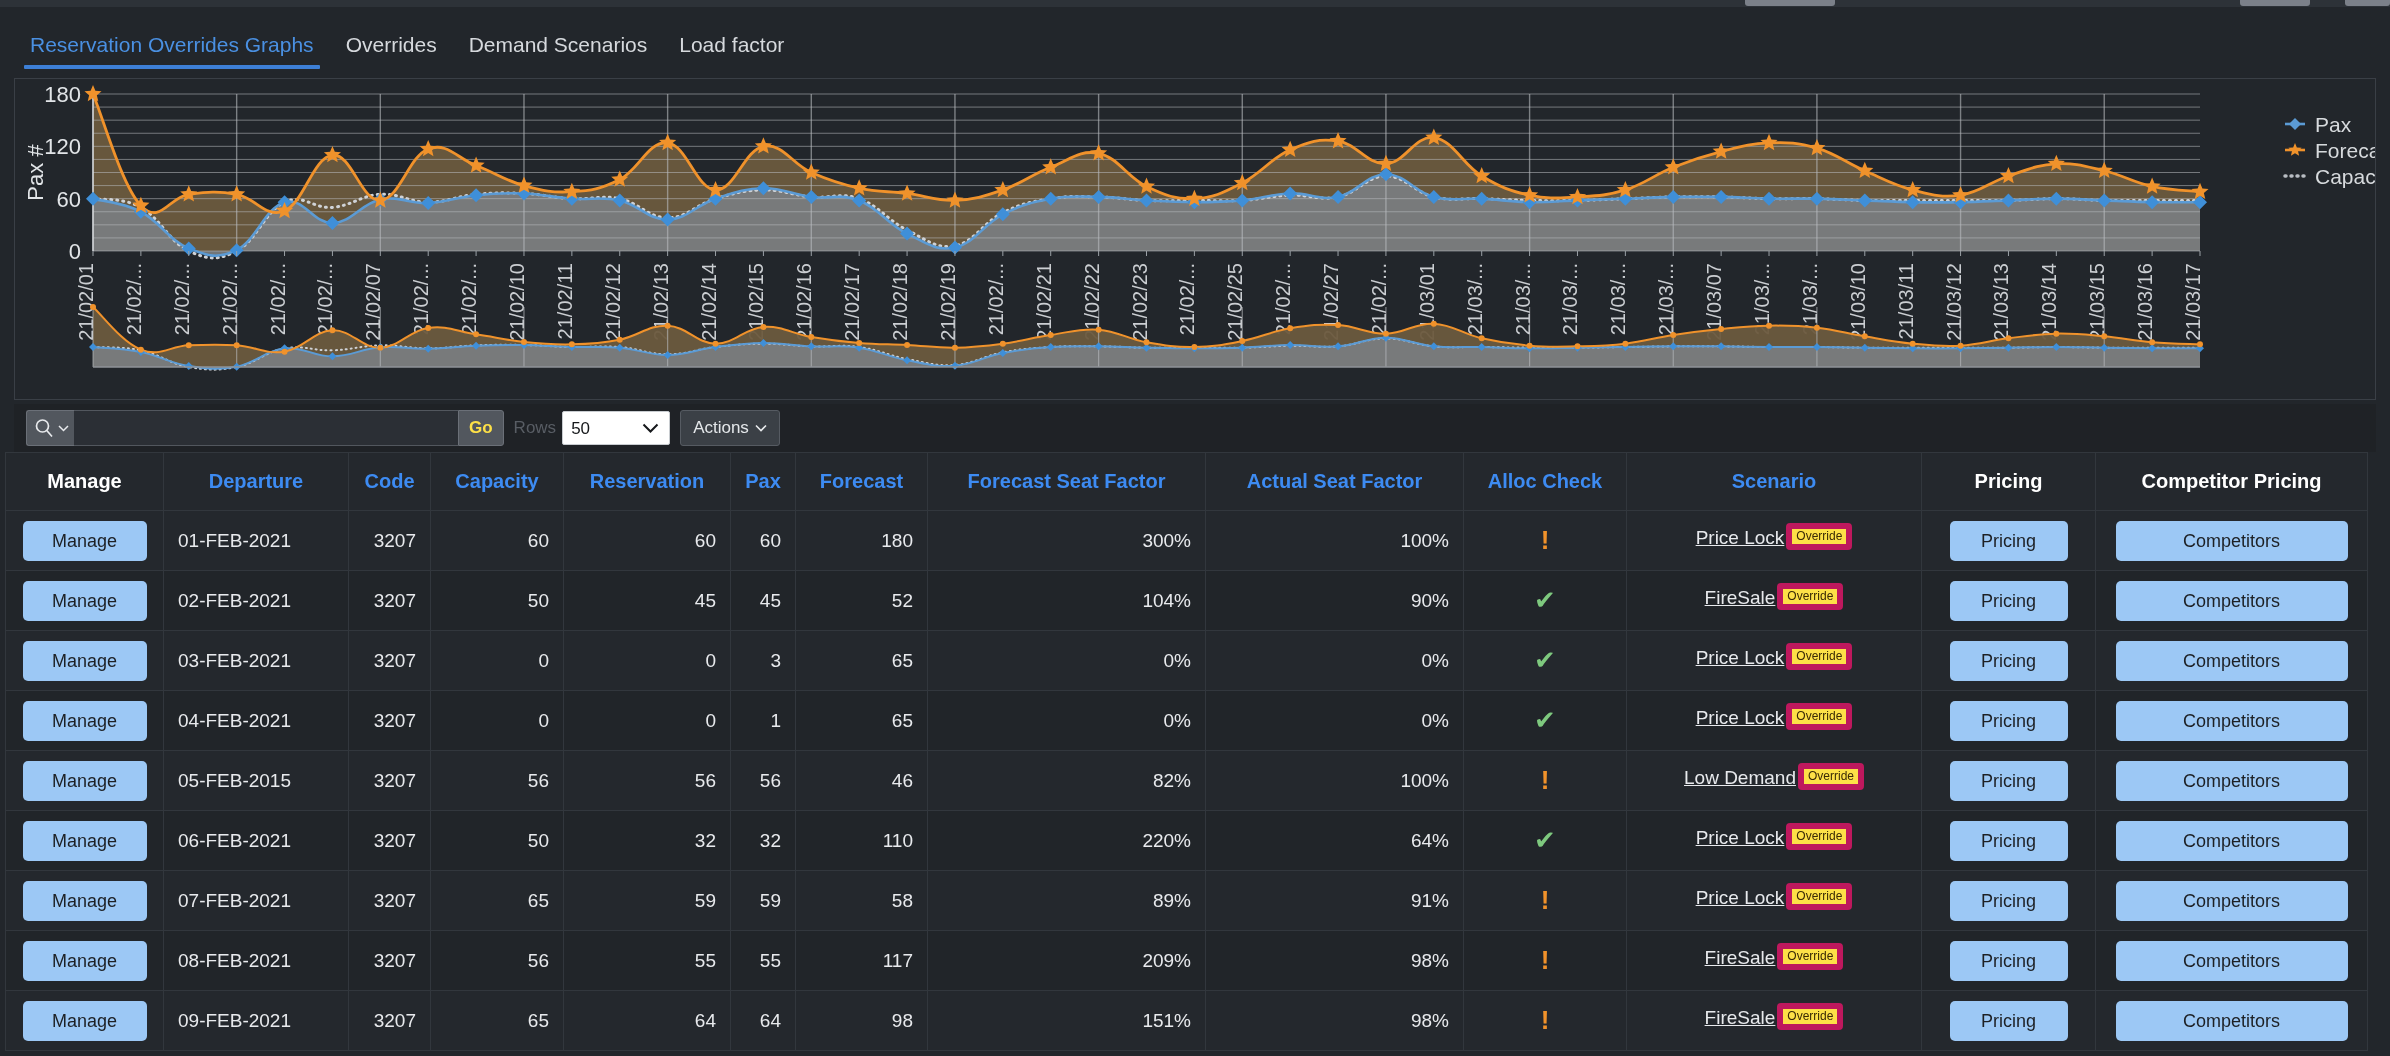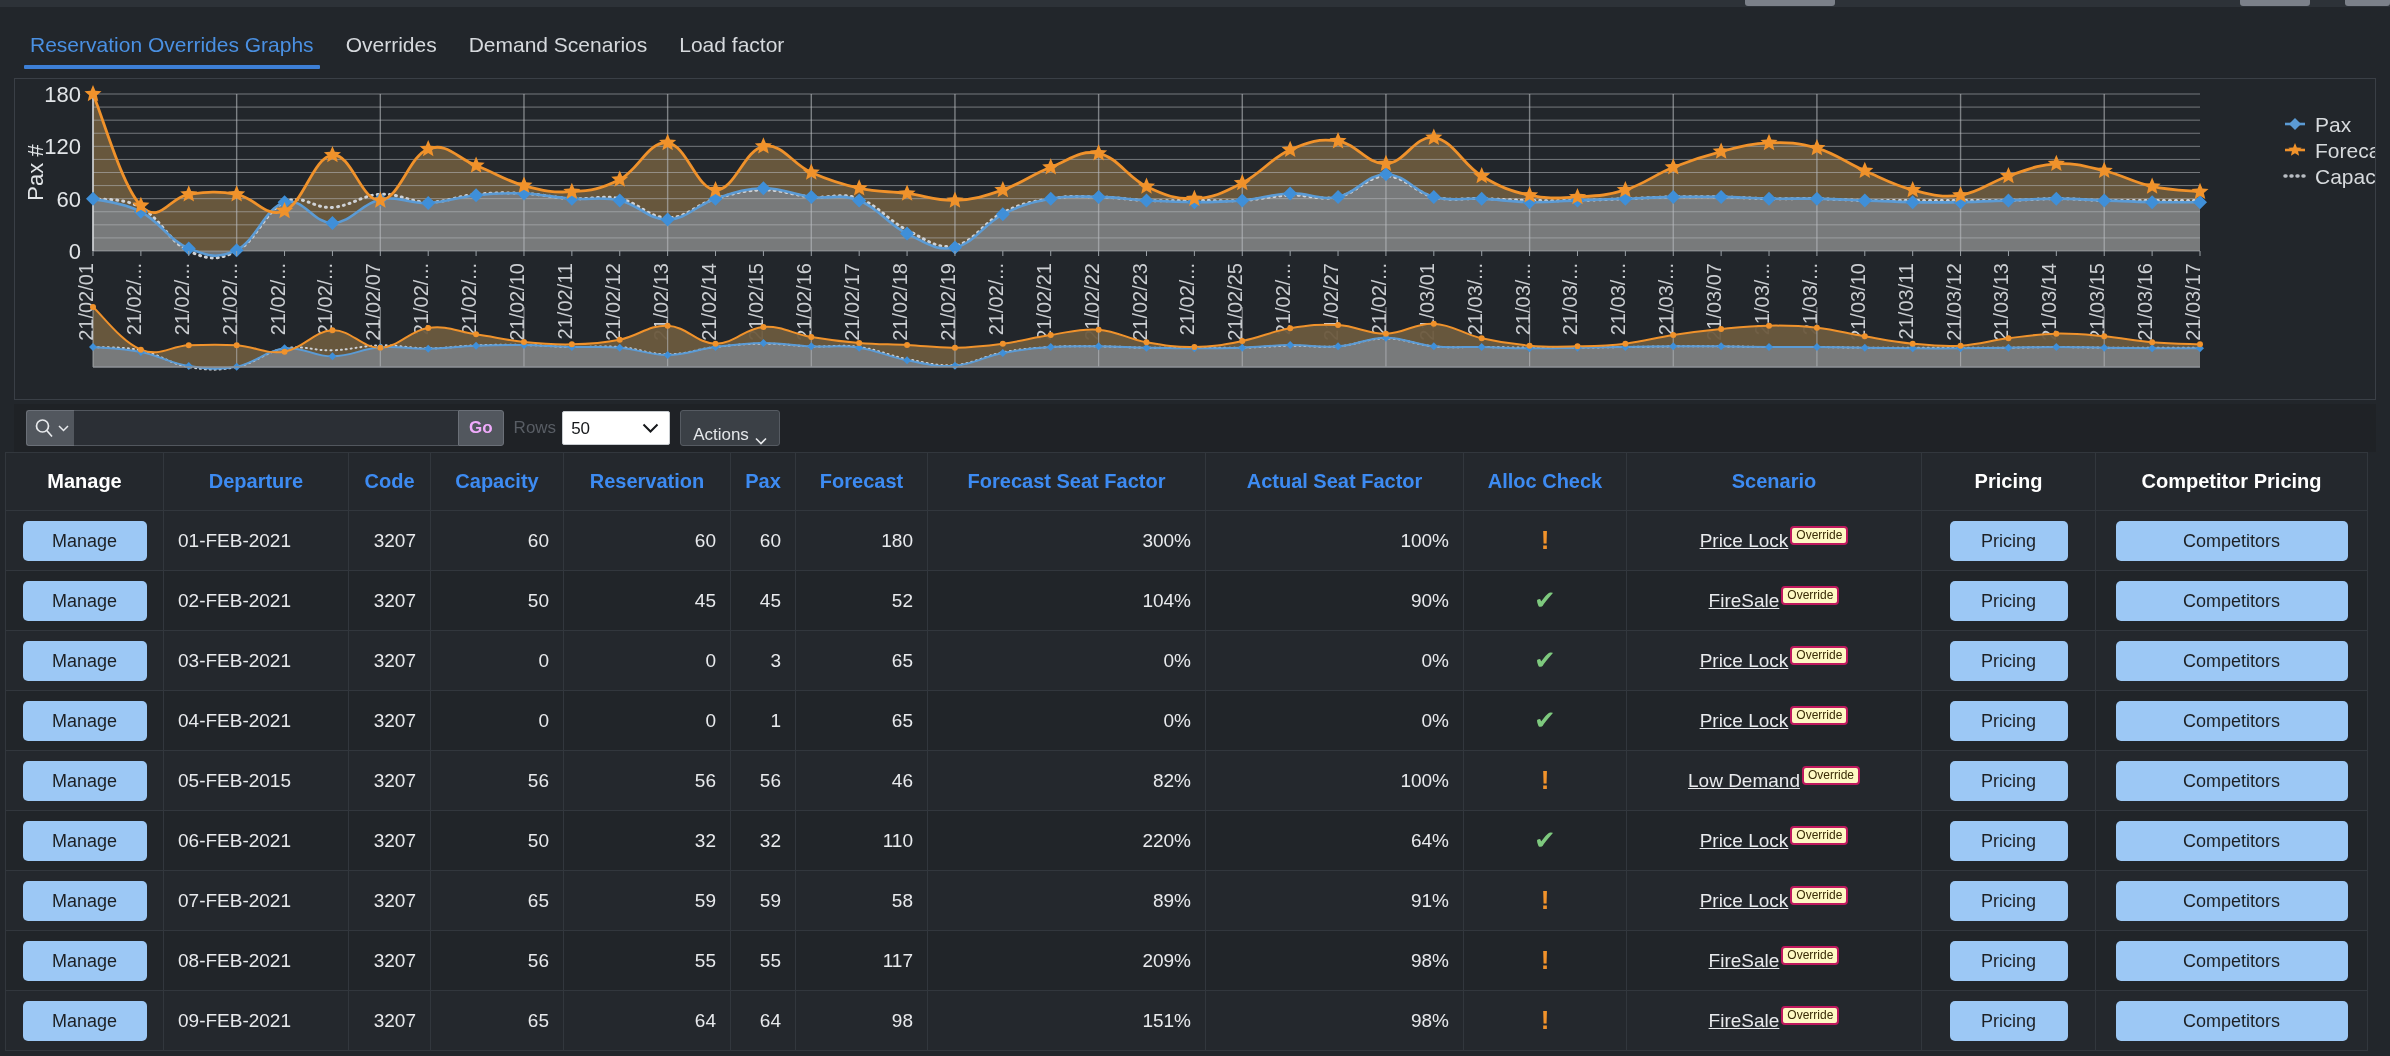--- a/index.html
+++ b/index.html
@@ -65,42 +65,42 @@
   .search-input {
     width: 384px; height: 36px;
     background: #2b2f35; border: 1px solid #52575e; border-left: none; border-right: none;
     color: #e4e7ea; font-size: 17px; padding: 0 8px;
     font-family: "Liberation Sans", sans-serif;
     outline: none;
   }
   .go-btn {
     height: 36px; min-width: 42px; padding: 0 10px;
     background: #52575e; border: 1px solid #6b7078; border-radius: 0 3px 3px 0;
-    color: #f0abfc; font-size: 17px; font-weight: bold; cursor: pointer;
+    color: #fde047; font-size: 17px; font-weight: bold; cursor: pointer;
     display: flex; align-items: center; justify-content: center;
   }
   .rows-label { color: #585d64; font-size: 17px; margin-left: 10px; margin-right: 6px; text-align: center; }
   .rows-select {
     width: 108px; height: 34px;
     background: #ffffff; color: #16181b; border: 1px solid #c8ccd0; border-radius: 2px;
     font-size: 17px; padding-left: 8px;
     font-family: "Liberation Sans", sans-serif;
     appearance: none; -webkit-appearance: none;
     cursor: pointer;
   }
   .select-wrap { position: relative; display: inline-block; }
   .select-wrap .chev {
     position: absolute; right: 11px; top: 50%; transform: translateY(-50%);
     pointer-events: none;
   }
   .actions-btn {
     margin-left: 10px; height: 36px; padding: 0 12px;
     background: #3b4046; border: 1px solid #565b62; border-radius: 3px;
     color: #e4e7ea; font-size: 17px; cursor: pointer;
-    display: flex; align-items: flex-end; gap: 6px;
+    display: flex; align-items: center; gap: 6px;
   }
 
   
   #grid {
     position: absolute; left: 5px; top: 452px; width: 2362px;
     border-collapse: collapse;
     table-layout: fixed;
   }
   #grid th, #grid td {
     border: 1px solid #32373d;
@@ -138,22 +138,22 @@
   .btn-manage { width: 124px; }
   .btn-pricing { width: 118px; }
   .btn-competitors { width: 232px; }
 
   .alloc-warn { color: #f0922b; font-size: 26px; font-weight: bold; line-height: 1; }
   .alloc-ok   { color: #7ec97e; font-size: 26px; line-height: 1; }
 
   .scenario-wrap { display: inline-flex; align-items: flex-start; gap: 2px; }
   .scenario-name { color: #e8eaed; font-size: 19px; text-decoration: underline; }
   .badge-override {
-    background: #fef9c3; color: #3a2a06;
-    border: 2px solid #be185d; border-radius: 4px;
+    background: #fde047; color: #3a2a06;
+    border: 6px solid #be185d; border-radius: 4px;
     font-size: 12px; line-height: 13px;
     padding: 1px 4px; position: relative; top: -4px;
     white-space: nowrap; cursor: pointer;
   }
 </style>
 </head>
 <body>
 
 <div id="top-sliver">
   <div class="chip" style="left:1745px; width:90px;"></div>

